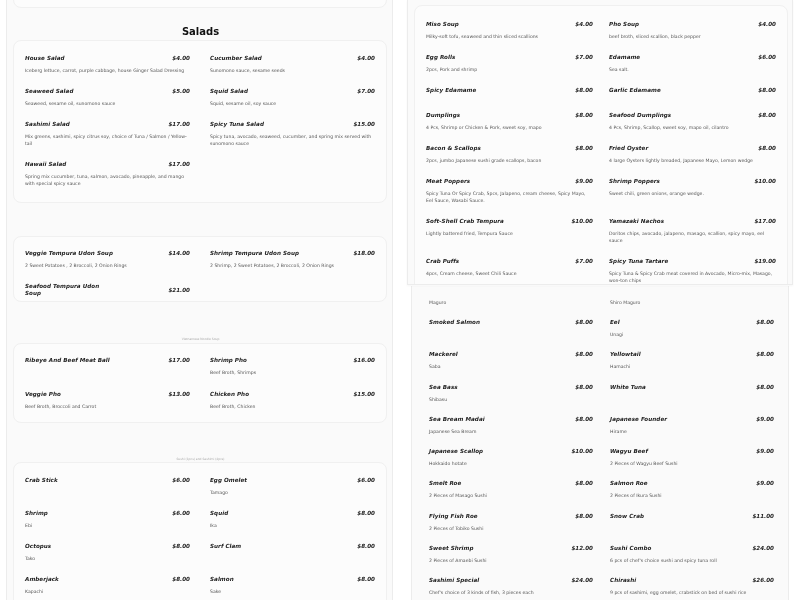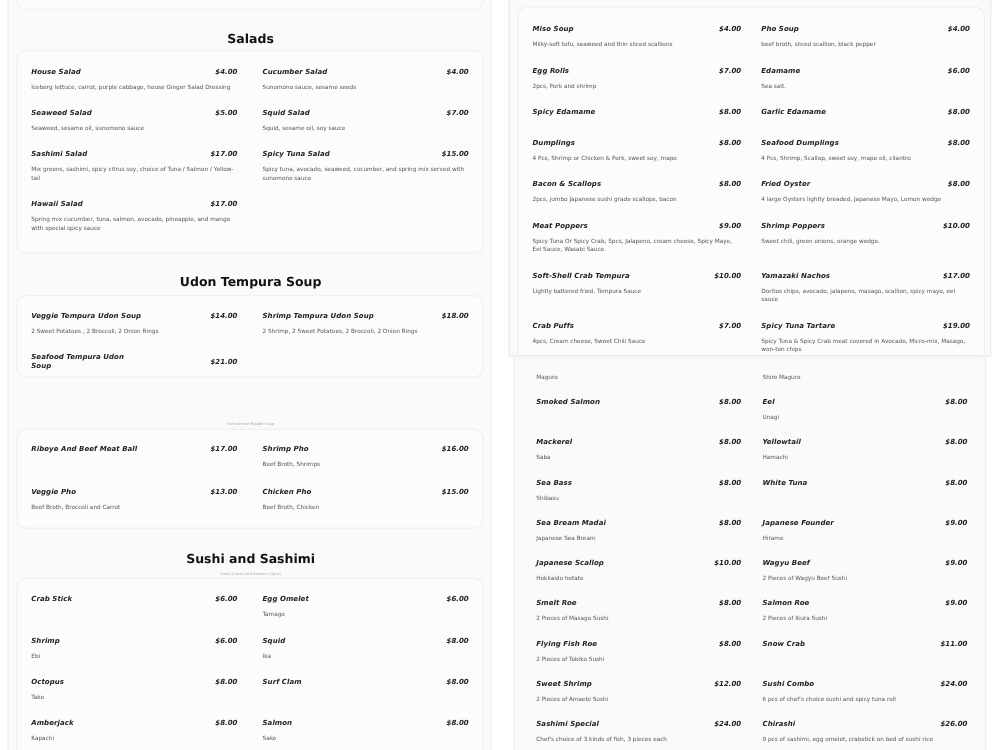--- a/index.html
+++ b/index.html
@@ -73,21 +73,20 @@
       <div class="item" style="height:40px;">
         <div class="item-head">
             <span class="item-name">Hawaii Salad</span>
             <span class="item-price">$17.00</span>
           </div>
         <div class="item-desc">Spring mix cucumber, tuna, salmon, avocado, pineapple, and mango with special spicy sauce</div>
       </div>
     </div>
   </div>
 
-  <div class="section-title" style="position:absolute; left:0; width:387px; top:221px; font-size:10px;">Udon Tempura Soup</div>
   <div class="card" style="left:6px; top:236px; width:374px; height:66px;">
     <div class="grid" style="padding:13px 11px 0 11px;">
       <div class="item" style="height:33px;">
         <div class="item-head">
             <span class="item-name">Veggie Tempura Udon Soup</span>
             <span class="item-price">$14.00</span>
           </div>
         <div class="item-desc">2 Sweet Potatoes , 2 Broccoli, 2 Onion Rings</div>
       </div>
       <div class="item" style="height:33px;">
@@ -133,21 +132,20 @@
       <div class="item" style="height:30px;">
         <div class="item-head">
             <span class="item-name">Chicken Pho</span>
             <span class="item-price">$15.00</span>
           </div>
         <div class="item-desc">Beef Broth, Chicken</div>
       </div>
     </div>
   </div>
 
-  <div class="section-title" style="position:absolute; left:0; width:387px; top:442px; font-size:10px;">Sushi and Sashimi</div>
   <div class="section-sub" style="position:absolute; left:0; width:387px; top:456px;">Sushi (1pcs) and Sashimi (4pcs)</div>
   <div class="card" style="left:6px; top:462px; width:374px; height:150px;">
     <div class="grid" style="padding:14px 11px 0 11px;">
       <div class="item" style="height:33px;">
         <div class="item-head">
             <span class="item-name">Crab Stick</span>
             <span class="item-price">$6.00</span>
           </div>
       </div>
       <div class="item" style="height:33px;">

